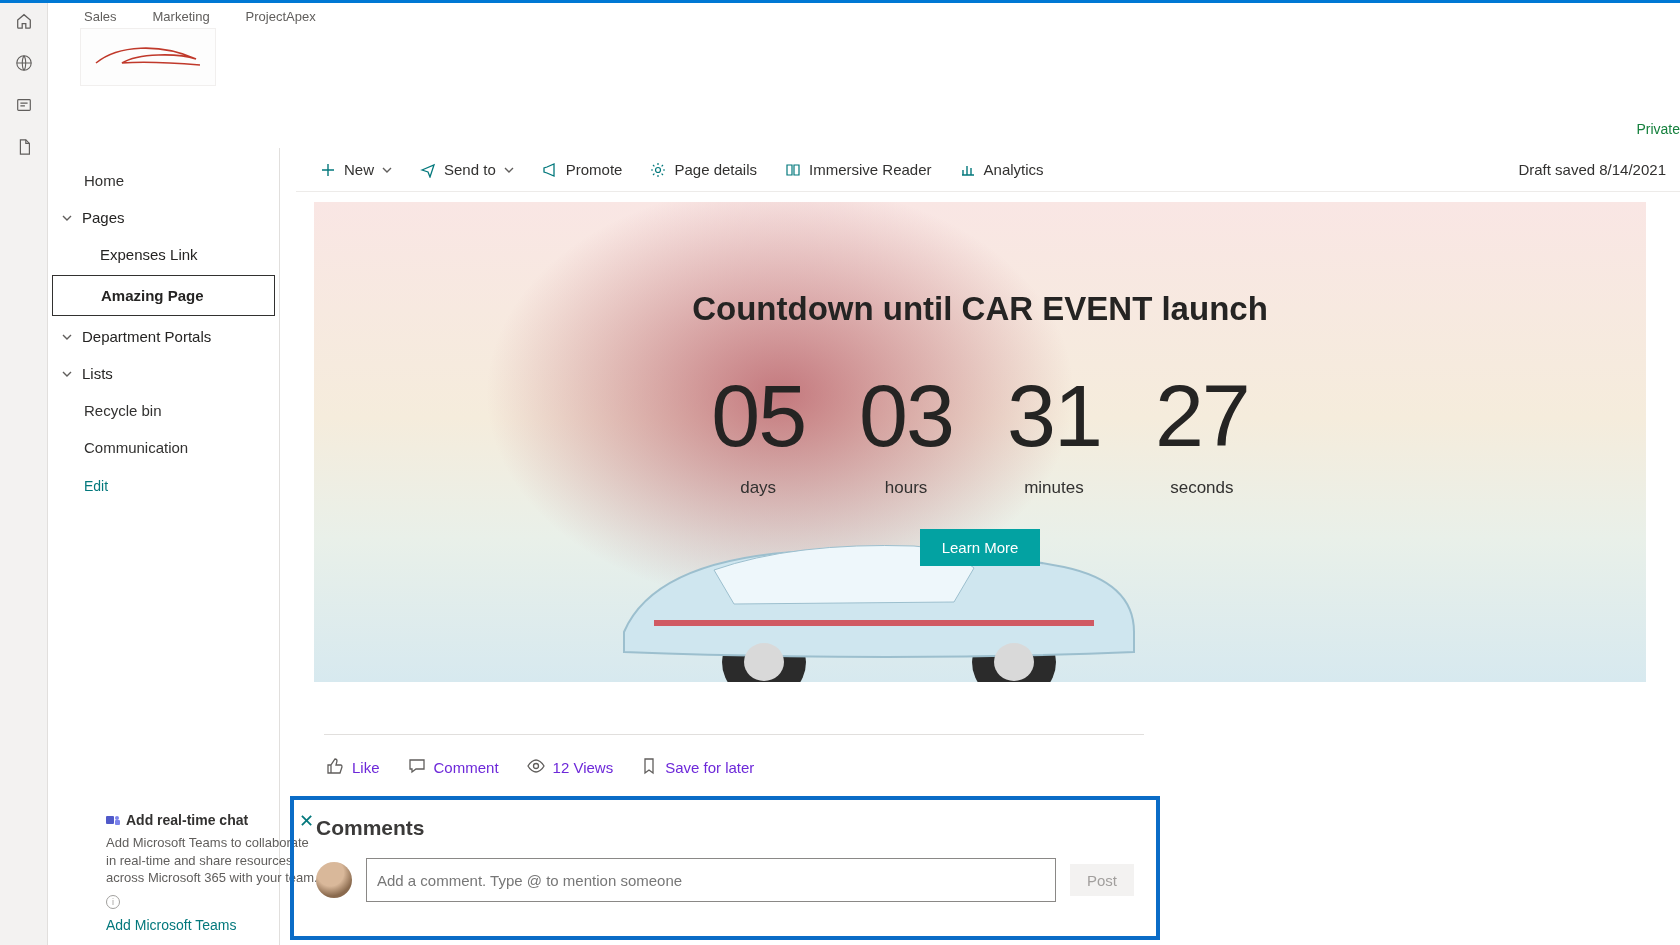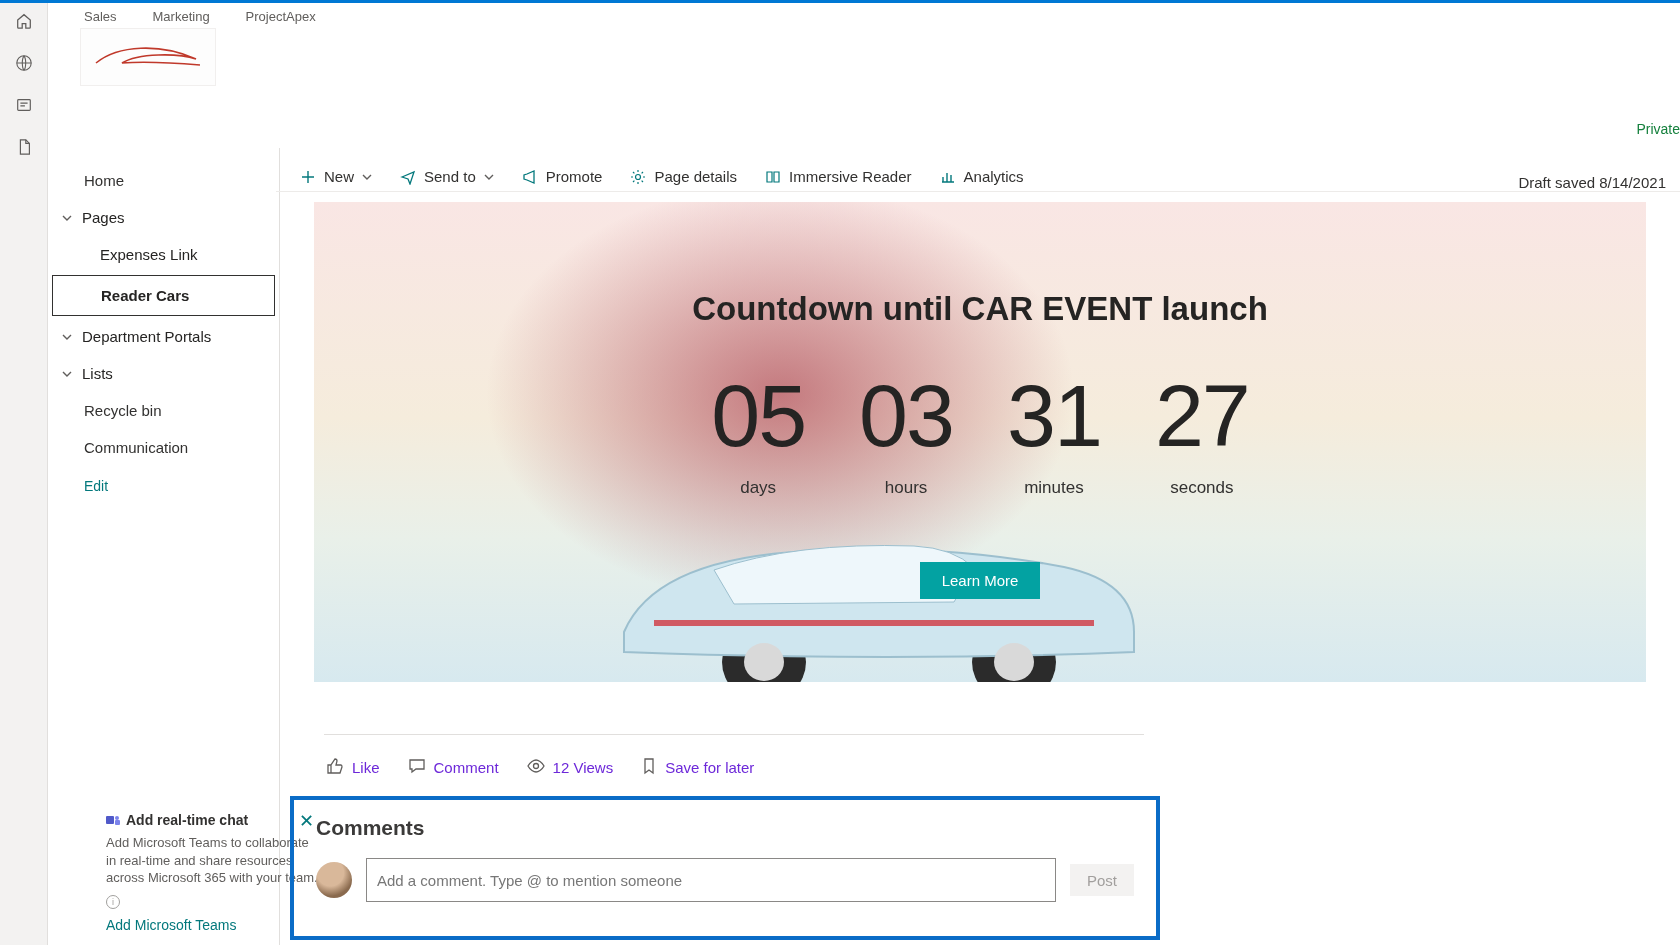--- a/index.html
+++ b/index.html
@@ -31,42 +31,42 @@
   
   .promo { position:absolute; bottom:12px; left:58px; width:212px; font-size:13px; color:#605e5c; }
   .promo .close { position:absolute; top:-2px; right:4px; color:#03787c; font-size:18px; cursor:pointer; }
   .promo-title { font-weight:600; color:#323130; font-size:14px; display:flex; align-items:center; gap:6px; margin-bottom:6px; }
   .promo-title .teams-ic { width:14px; height:14px; }
   .promo-body { line-height:1.35; margin-bottom:6px; }
   .promo-info { width:14px; height:14px; border:1px solid #a19f9d; border-radius:50%; display:inline-flex; align-items:center; justify-content:center; font-size:9px; color:#a19f9d; margin-bottom:8px; }
   .promo-link { color:#03787c; font-size:14px; cursor:pointer; }
 
   
-  .cmdbar { position:absolute; top:148px; left:276px; right:0; height:44px; border-bottom:1px solid #edebe9; display:flex; align-items:flex-end; padding:0 14px; gap:8px; font-size:15px; color:#323130; }
+  .cmdbar { position:absolute; top:148px; left:296px; right:0; height:44px; border-bottom:1px solid #edebe9; display:flex; align-items:center; padding:0 14px; gap:8px; font-size:15px; color:#323130; }
   .cmd { display:flex; align-items:center; gap:8px; padding:6px 10px; cursor:pointer; }
   .cmd .ic { color:#03787c; display:flex; align-items:center; }
   .cmd .chev-d { color:#605e5c; }
   .cmd-spacer { flex:1; }
   .draft-status { font-size:15px; color:#323130; }
 
   
   .canvas { position:absolute; top:192px; left:280px; right:0; bottom:0; overflow:auto; }
   .hero { margin:10px 34px 0 34px; height:480px; position:relative; border-radius:0; overflow:hidden; }
   .hero-bg { position:absolute; inset:0; background:
       radial-gradient(ellipse 420px 300px at 35% 40%, rgba(155,27,48,0.55), rgba(155,27,48,0) 70%),
       linear-gradient(180deg, #f9e6e4 0%, #f5ecdc 45%, #e9f0e9 70%, #d7e9ef 100%);
   }
   .hero-car { position:absolute; bottom:0; left:21%; width:560px; height:170px; }
   .hero-content { position:relative; z-index:2; text-align:center; padding-top:88px; }
   .hero-title { font-size:33px; font-weight:600; color:#252423; }
   .countdown { display:flex; justify-content:center; gap:54px; margin-top:44px; }
   .cd-col { display:flex; flex-direction:column; align-items:center; }
   .cd-num { font-size:88px; font-weight:400; line-height:1; color:#252423; letter-spacing:-2px; }
   .cd-lbl { font-size:17px; margin-top:18px; color:#323130; }
-  .learn-btn { display:inline-block; margin-top:64px; background:#03a2a2; color:#fff; font-size:15px; padding:10px 22px; cursor:pointer; border:none; }
+  .learn-btn { display:inline-block; margin-top:31px; background:#03a2a2; color:#fff; font-size:15px; padding:10px 22px; cursor:pointer; border:none; }
 
   .divider { margin:52px 34px 0 44px; height:1px; background:#e1dfdd; width:820px; }
 
   .social-row { display:flex; gap:28px; padding:22px 0 18px 46px; font-size:15px; color:#6d28d9; align-items:center; }
   .social { display:flex; align-items:center; gap:8px; cursor:pointer; }
   .social .sic { color:#605e5c; }
 
   .comments-box { margin:0 0 20px 10px; width:870px; border:4px solid #0a6cc7; padding:16px 22px 34px 22px; }
   .comments-title { font-size:21px; font-weight:600; color:#3b3a39; margin-bottom:18px; }
   .comment-row { display:flex; align-items:center; gap:14px; }
@@ -122,21 +122,21 @@
   <div class="nav-item home">Home</div>
   <div class="nav-group">
     <span class="chev">
       <svg width="12" height="12" viewBox="0 0 12 12" fill="none" stroke="currentColor" stroke-width="1.4">
           <path d="M2 4l4 4 4-4"></path>
         </svg>
     </span>
     <span>Pages</span>
   </div>
   <div class="nav-sub">Expenses Link</div>
-  <div class="nav-sub selected">Reader Cars</div>
+  <div class="nav-sub selected">Amazing Page</div>
   <div class="nav-group">
     <span class="chev">
       <svg width="12" height="12" viewBox="0 0 12 12" fill="none" stroke="currentColor" stroke-width="1.4">
           <path d="M2 4l4 4 4-4"></path>
         </svg>
     </span>
     <span>Department Portals</span>
   </div>
   <div class="nav-group">
     <span class="chev">

